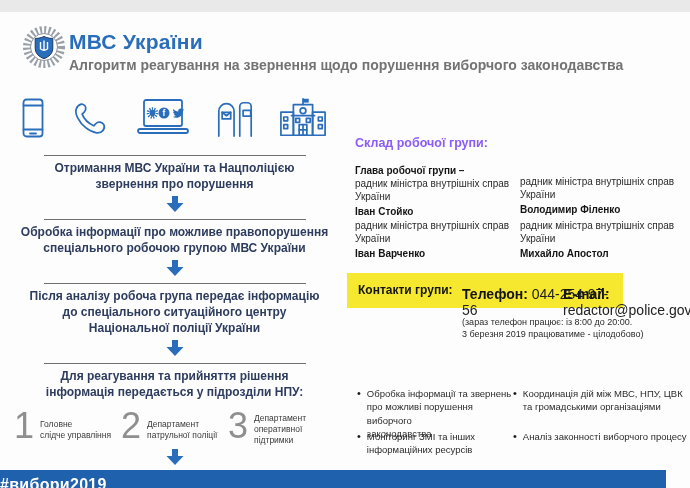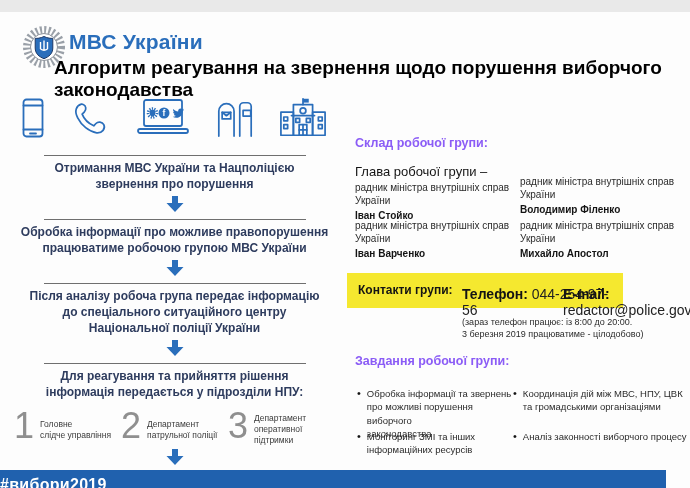--- a/index.html
+++ b/index.html
@@ -9,43 +9,43 @@
     margin:12px auto;
   }
 
   
   .logo { position:absolute; left:20px; top:9px; }
   .org-name {
     position:absolute; left:69px; top:18px;
     font-size:21px; font-weight:bold; color:#2a6ebb; letter-spacing:.2px;
   }
   .page-title {
-    position:absolute; left:54px; top:45px; width:610px;
-    font-size:19px; font-weight:bold; color:#000000;
+    position:absolute; left:69px; top:45px; width:610px;
+    font-size:14px; font-weight:bold; color:#737373;
   }
 
   
   .flow { position:absolute; left:12px; top:88px; width:325px;
           display:flex; flex-direction:column; align-items:center; }
   .icons-row { width:100%; height:42px; display:flex; justify-content:space-between;
                align-items:flex-end; padding:0 10px; box-sizing:border-box; margin-bottom:8px; }
   .divider { width:262px; border-top:1px solid #6f6f6f; height:0; margin:5px auto 4px; }
   .step-text { font-weight:bold; font-size:12px; color:#2e3c5e; text-align:center;
                white-space:pre-line; line-height:1.3; margin:1px 0; }
   .arrow { margin:3px auto 2px; display:block; }
   .units-row { width:100%; display:flex; padding:2px 2px 0; box-sizing:border-box; margin:2px 0 0; }
   .unit { width:108px; display:flex; align-items:center; gap:6px; }
   .unit-number { font-size:36px; line-height:36px; font-weight:300; color:#8f8f8f; }
   .unit-label { font-size:8.5px; color:#3a3a3a; line-height:1.3; white-space:pre-line; padding-top:8px; }
   .final-text { font-weight:bold; font-size:12px; color:#2e3c5e; text-align:center; margin-top:2px; }
 
   
   .rc-title { position:absolute; font-size:12.5px; font-weight:bold; color:#8b5cf6; }
   .member { position:absolute; width:165px; }
-  .member .prefix { font-size:13px; font-weight:normal; color:#141414; line-height:1.3; }
+  .member .prefix { font-size:10px; font-weight:bold; color:#141414; line-height:1.3; }
   .member .role   { font-size:10px; color:#2b2b2b; line-height:1.3; }
   .member .name   { font-size:10px; font-weight:bold; color:#141414; margin-top:3px; }
 
   .contact-box { position:absolute; left:347px; top:261px; width:276px; height:35px;
                  background:#f5e82f; }
   .contact-title { position:absolute; left:11px; top:10px; font-size:12px; font-weight:bold; color:#141414; }
   .contact-phone { position:absolute; left:115px; top:13px; font-size:14px; color:#222; }
   .contact-email { position:absolute; left:216px; top:13px; font-size:14px; color:#222; }
   .contact-box b { color:#141414; }
   .contact-note { position:absolute; left:462px; top:304px; width:240px;
@@ -147,21 +147,21 @@
     <div class="divider"></div>
     <div class="step-text">Отримання МВС України та Нацполіцією
 звернення про порушення</div>
 
     <svg class="arrow" width="18" height="16" viewBox="0 0 18 16">
         <path d="M6 0 h6 v7 h5.5 L9 16 L.5 7 H6 Z" fill="#2a6ebb"></path>
       </svg>
 
     <div class="divider"></div>
     <div class="step-text">Обробка інформації про можливе правопорушення
-працюватиме робочою групою МВС України</div>
+спеціального робочою групою МВС України</div>
 
     <svg class="arrow" width="18" height="16" viewBox="0 0 18 16">
         <path d="M6 0 h6 v7 h5.5 L9 16 L.5 7 H6 Z" fill="#2a6ebb"></path>
       </svg>
 
     <div class="divider"></div>
     <div class="step-text">Після аналізу робоча група передає інформацію
 до спеціального ситуаційного центру
 Національної поліції України</div>
 
@@ -226,21 +226,20 @@
       <span>044-254-97-56</span>
     </span>
     <span class="contact-email">
       <b>E-mail:</b>
       <span>redactor@police.gov.ua</span>
     </span>
   </div>
   <div class="contact-note">(зараз телефон працює: із 8:00 до 20:00.
 3 березня 2019 працюватиме - цілодобово)</div>
 
-  <div class="rc-title" style="left:355px; top:342px;">Завдання робочої групи:</div>
 
   <div class="task" style="left:357px; top:375px;">
     <span class="bullet">•</span>
     <span class="task-text">Обробка інформації та звернень
 про можливі порушення виборчого
 законодавства</span>
   </div>
   <div class="task" style="left:357px; top:418px;">
     <span class="bullet">•</span>
     <span class="task-text">Моніторинг ЗМІ та інших

